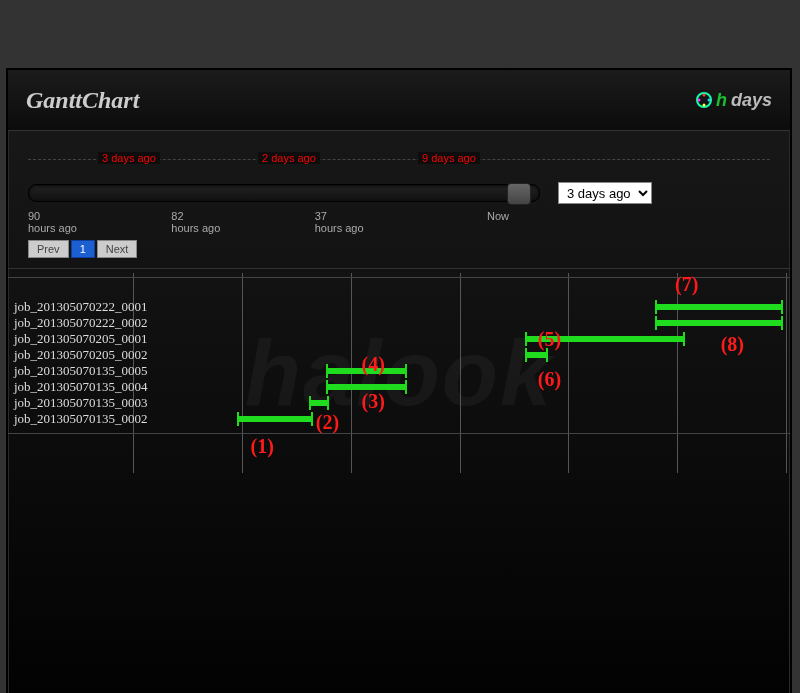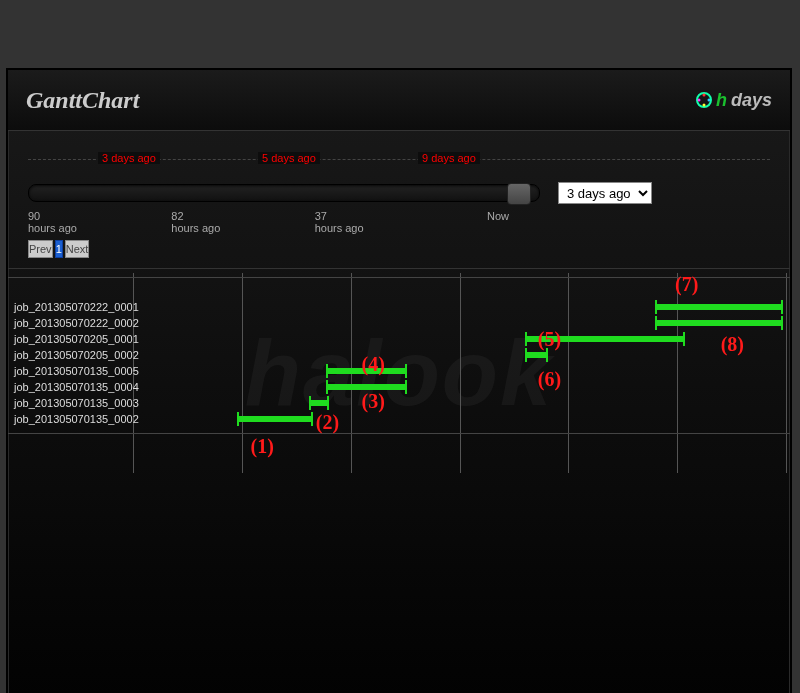--- a/index.html
+++ b/index.html
@@ -15,30 +15,30 @@
   .controls{padding:28px 20px 10px 20px;position:relative;color:#888;font-size:12px;border-bottom:1px solid #333;}
   .tick-row{height:16px;position:relative;border-top:1px dashed #444;}
   .tick-row span{position:absolute;top:-8px;background:#0d0d0d;padding:0 4px;color:#f00;font-size:11px;}
   .slider-row{margin-top:6px;display:flex;align-items:center;gap:18px;}
   .slider{flex:0 0 510px;height:16px;background:linear-gradient(#222,#111);border:1px solid #000;border-radius:8px;position:relative;box-shadow:inset 0 1px 3px rgba(0,0,0,.8);}
   .slider .grip{position:absolute;right:8px;top:-2px;width:22px;height:20px;background:linear-gradient(#666,#444);border:1px solid #222;border-radius:4px;}
   .range-select{height:22px;background:#fff;border:1px solid #888;font-size:13px;padding:0 4px;}
   .scale-row{display:flex;flex:0 0 510px;justify-content:space-between;margin-top:6px;font-size:11px;color:#aaa;}
   .scale-row div{width:80px;}
   .pager{margin-top:6px;display:flex;gap:2px;}
-  .pager button{font-size:11px;padding:2px 0;background:#ccc;color:#444;border:1px solid #888;cursor:pointer;}
+  .pager button{font-size:11px;padding:2px 8px;background:#ccc;color:#444;border:1px solid #888;cursor:pointer;}
   .pager button.num{background:#1b5fd0;color:#fff;border-color:#0d3fa0;}
 
   .chart-wrap{position:relative;height:200px;margin-top:4px;}
   .watermark{position:absolute;left:0;right:0;top:0;bottom:0;display:flex;align-items:center;justify-content:center;pointer-events:none;}
   .watermark span{font-size:92px;color:rgba(40,40,40,0.4);font-style:italic;font-weight:bold;letter-spacing:2px;}
   .grid{position:absolute;left:0;right:0;top:0;bottom:0;}
   .vline{position:absolute;top:0;bottom:0;width:1px;background:#555;}
   .hline{position:absolute;left:0;right:0;height:1px;background:#444;}
-  .job-labels{position:absolute;left:6px;top:26px;font-size:11px;color:#ddd;line-height:16px;}
+  .job-labels{position:absolute;left:6px;top:26px;font-size:13px;color:#ddd;line-height:16px;font-family:Liberation Serif, serif;}
   .job-labels div{height:16px;}
   .bars{position:absolute;left:0;right:0;top:26px;}
   .bar{position:absolute;height:6px;background:#1fdc1f;border-radius:1px;}
   .bar::before,.bar::after{content:"";position:absolute;top:-4px;width:2px;height:14px;background:#1fdc1f;}
   .bar::before{left:0;}
   .bar::after{right:0;}
   .anno{position:absolute;color:#ff1a1a;font-size:20px;font-weight:bold;font-family:"Times New Roman",serif;}
 
   .jobdetail{position:absolute;left:2px;right:2px;bottom:2px;height:28px;border:1px solid #222;display:flex;align-items:center;padding-left:4px;color:#ccc;font-size:13px;background:#000;}
   .jobdetail .box{width:12px;height:12px;background:#ccc;margin-right:4px;}
@@ -60,21 +60,21 @@
           </svg>
       </span>
       <span class="logo-h">h</span>
         <span class="logo-rest">days</span>
     </div>
   </div>
 
   <div class="controls">
     <div class="tick-row">
       <span style="left:70px">3 days ago</span>
-      <span style="left:230px">5 days ago</span>
+      <span style="left:230px">2 days ago</span>
       <span style="left:390px">9 days ago</span>
     </div>
     <div class="slider-row">
       <div class="slider">
         <div class="grip"></div>
       </div>
       <select class="range-select">
         <option>3 days ago</option>
       </select>
     </div>

